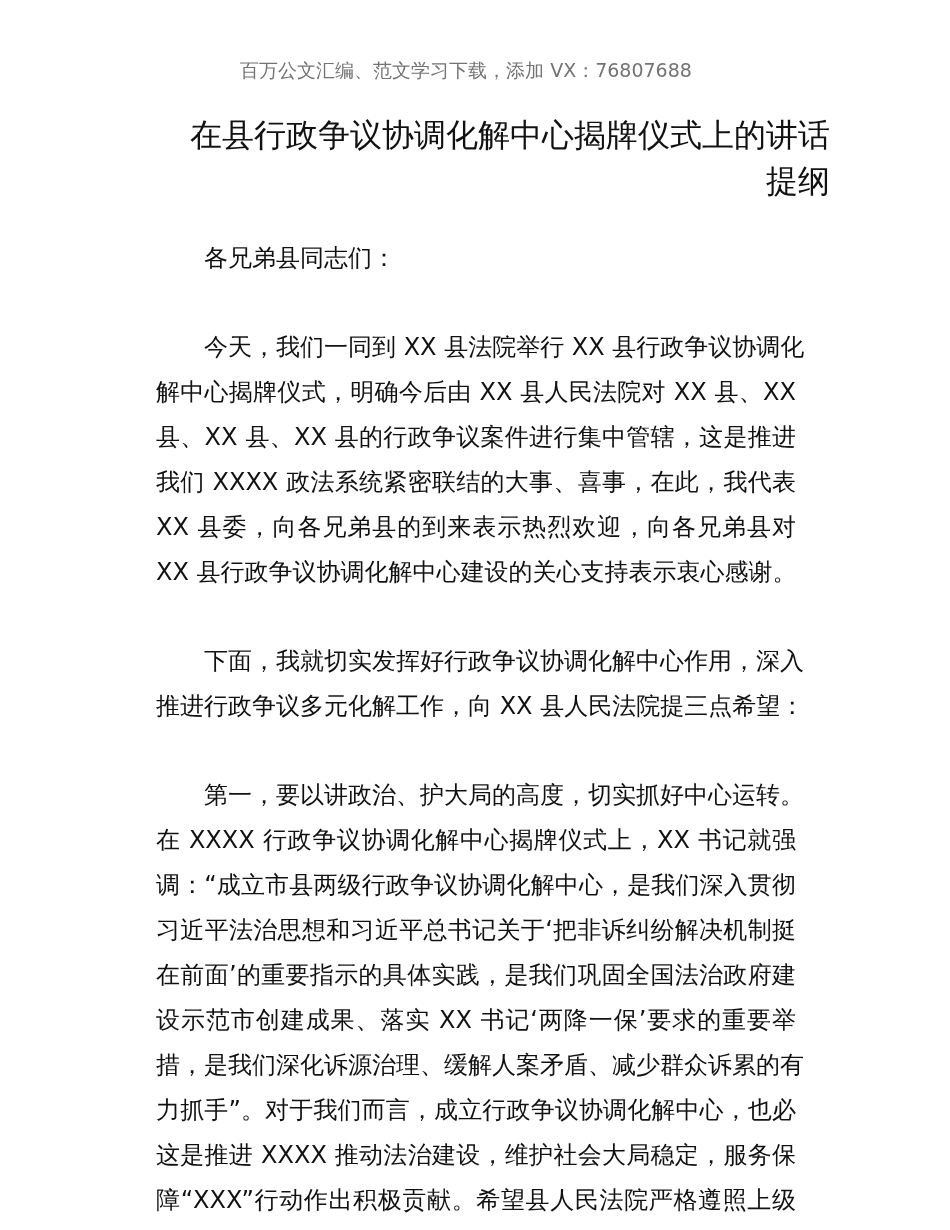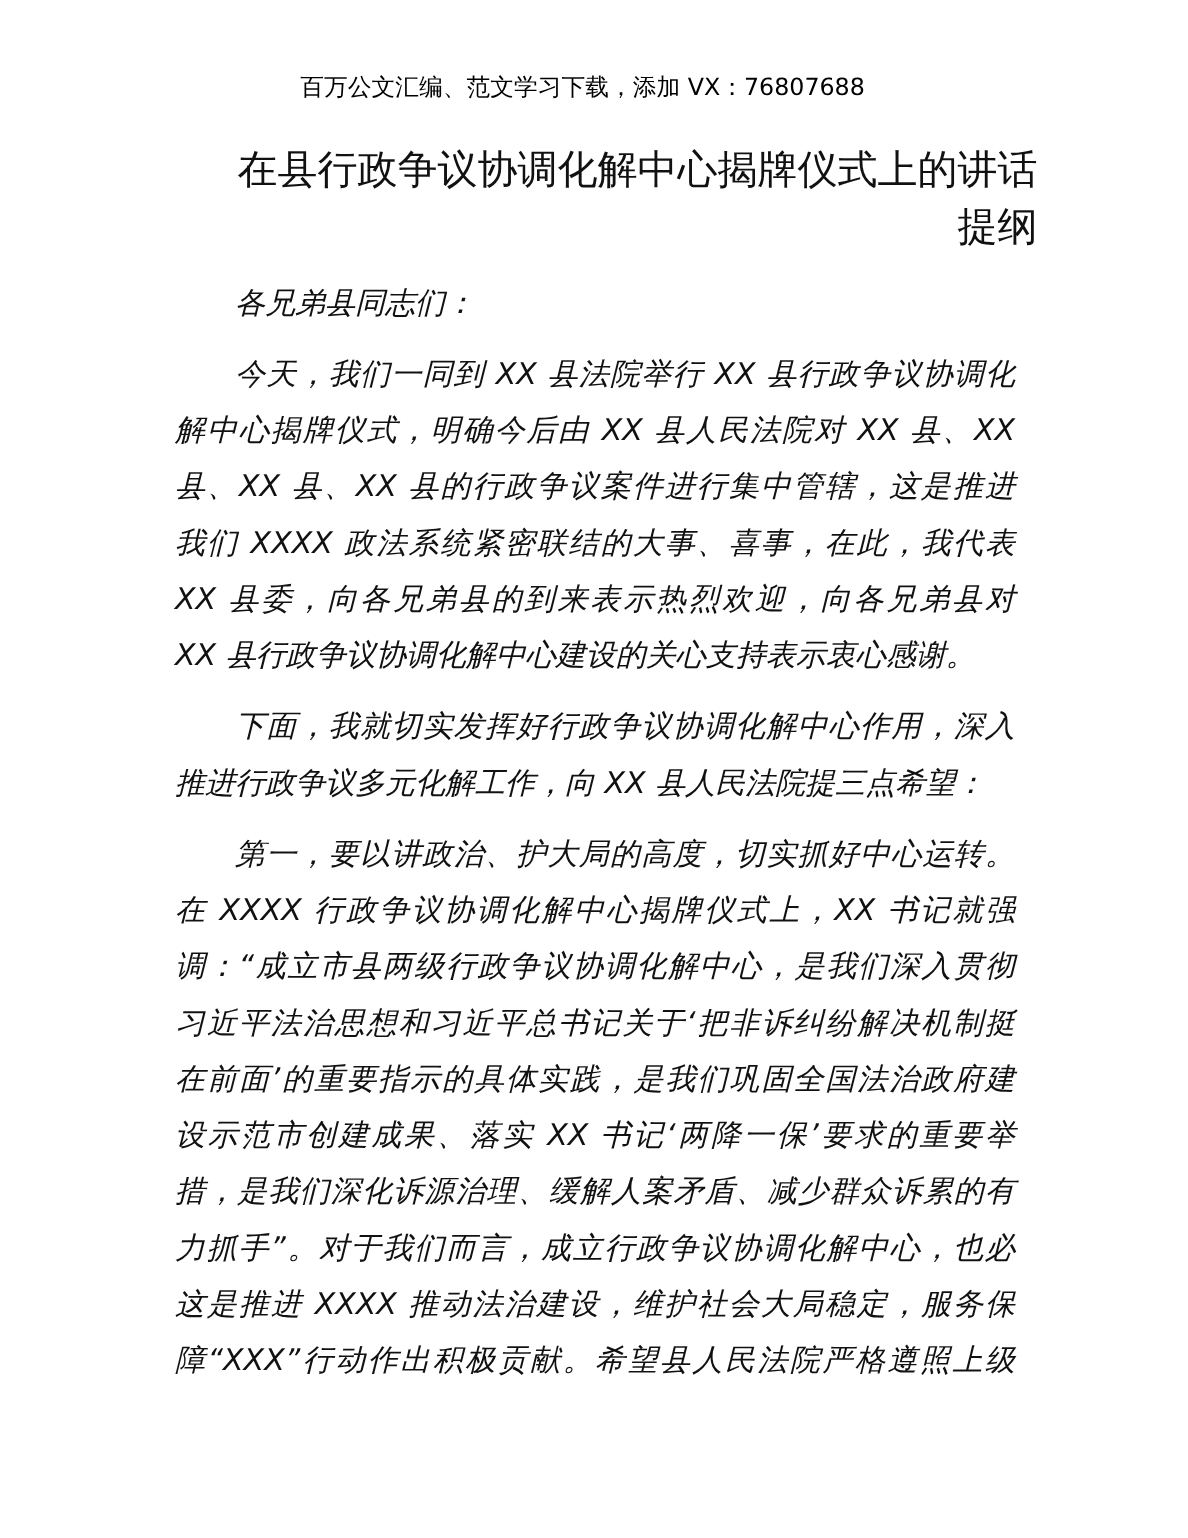--- a/index.html
+++ b/index.html
@@ -16,21 +16,21 @@
       color: #111111;
     }
     .watermark {
       position: absolute;
       top: 56px;
       left: 0;
       width: 932px;
       text-align: center;
       font-size: 19px;
       line-height: 28px;
-      color: #000000;
+      color: #737373;
       letter-spacing: 0px;
     }
     .title {
       position: absolute;
       top: 112px;
       left: 120px;
       width: 710px;
       text-align: right;
       font-size: 32px;
       line-height: 46px;
@@ -40,23 +40,22 @@
       position: absolute;
       top: 220px;
       left: 140px;
       width: 672px;
       font-size: 24px;
       line-height: 45px;
       color: #111111;
       text-align: justify;
     }
     .para {
-      margin: 0;
+      margin: 16px;
       padding: 0;
-      font-style: italic;
     }
     .gap {
       height: 12px;
     }
     .line {
       display: block;
       white-space: nowrap;
       text-align-last: justify;
       text-align: justify;
     }

